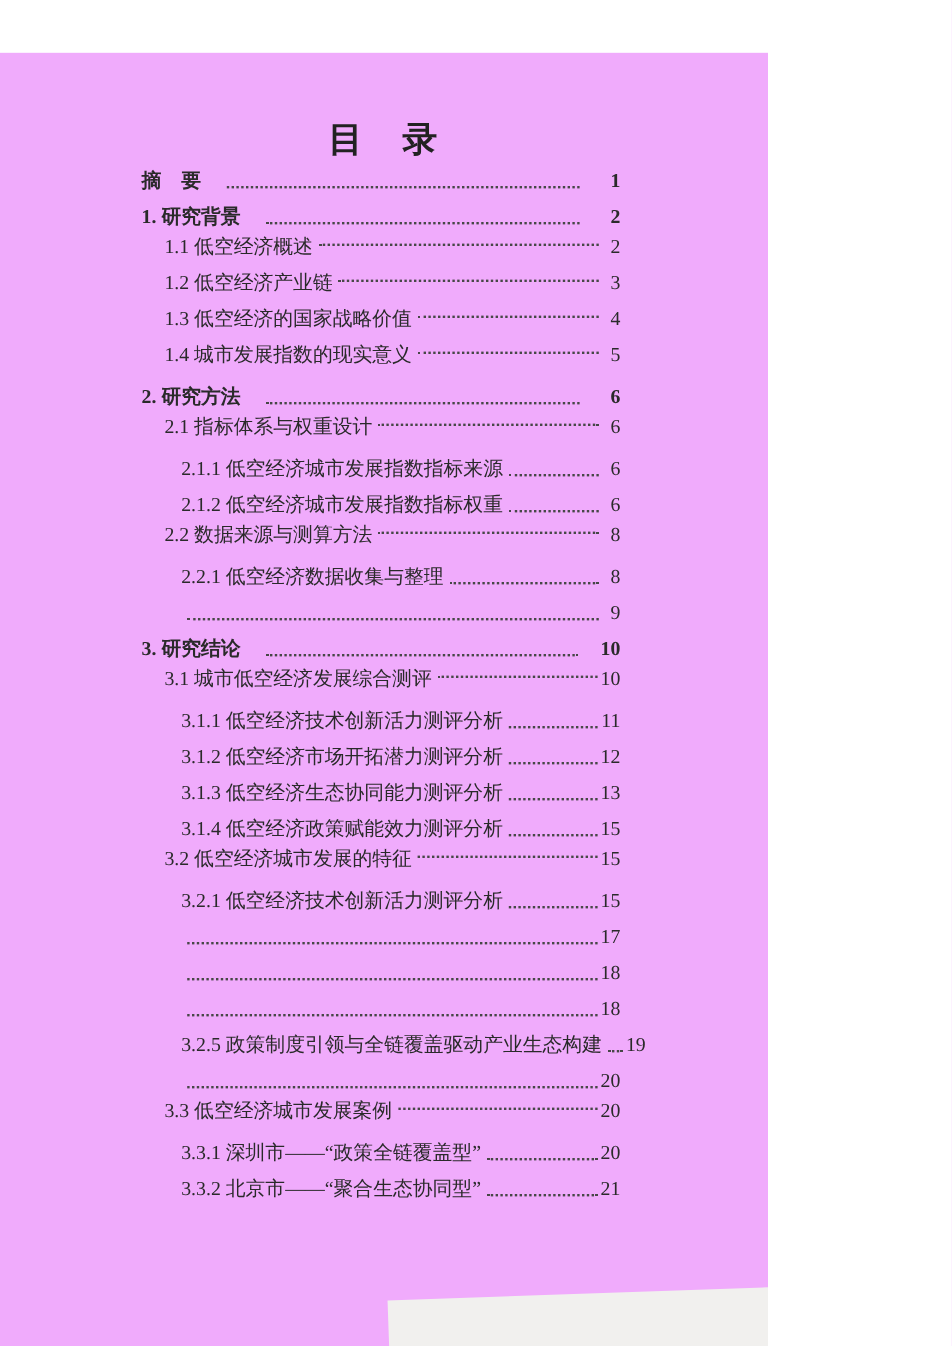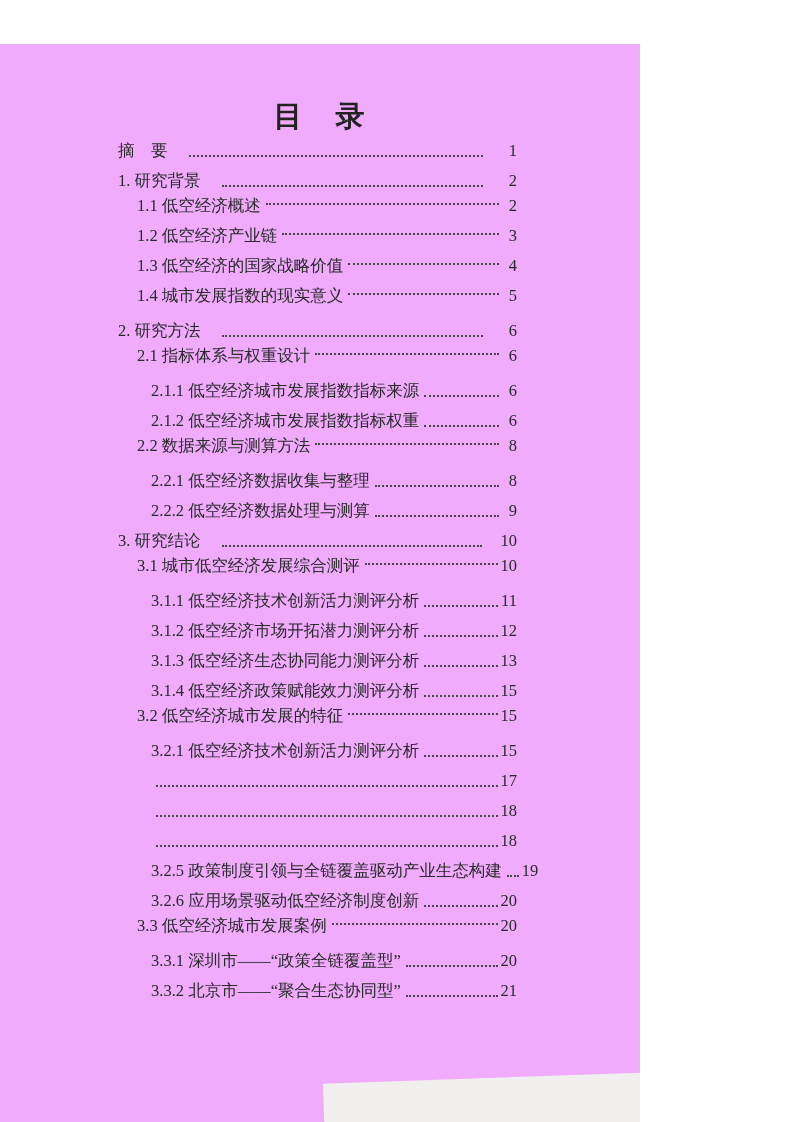--- a/index.html
+++ b/index.html
@@ -50,21 +50,21 @@
     left: 118px;
     right: 123px;
   }
   .row {
     display: flex;
     align-items: flex-end;
     height: 30px;
     font-size: 16.5px;
     line-height: 1.15;
   }
-  .row.bold { font-weight: 400; gap: 16px; }
+  .row.bold { font-weight: 700; gap: 16px; }
   .row.lvl1 { padding-left: 19px; align-items: center; }
   .row.lvl2 { padding-left: 33px; }
   .label {
     white-space: pre;
     flex: 0 0 auto;
   }
   .dots {
     flex: 1 1 auto;
     min-width: 12px;
     border-bottom: 2px dotted #474747;
@@ -150,21 +150,20 @@
     <span class="pagenum">8</span>
   </div>
 
   <div class="row lvl2">
     <span class="label">2.2.1 低空经济数据收集与整理</span>
     <span class="dots"></span>
     <span class="pagenum">8</span>
   </div>
 
   <div class="row lvl2">
-    <span class="label">2.2.2 低空经济数据处理与测算</span>
     <span class="dots"></span>
     <span class="pagenum">9</span>
   </div>
 
   <div class="row lvl0 bold">
     <span class="label">3. 研究结论</span>
     <span class="dots"></span>
     <span class="pagenum">10</span>
   </div>
 
@@ -225,21 +224,20 @@
     <span class="pagenum">18</span>
   </div>
 
   <div class="row lvl2">
     <span class="label">3.2.5 政策制度引领与全链覆盖驱动产业生态构建</span>
     <span class="dots"></span>
     <span class="pagenum">19</span>
   </div>
 
   <div class="row lvl2">
-    <span class="label">3.2.6 应用场景驱动低空经济制度创新</span>
     <span class="dots"></span>
     <span class="pagenum">20</span>
   </div>
 
   <div class="row lvl1">
     <span class="label">3.3 低空经济城市发展案例</span>
     <span class="dots"></span>
     <span class="pagenum">20</span>
   </div>
 

